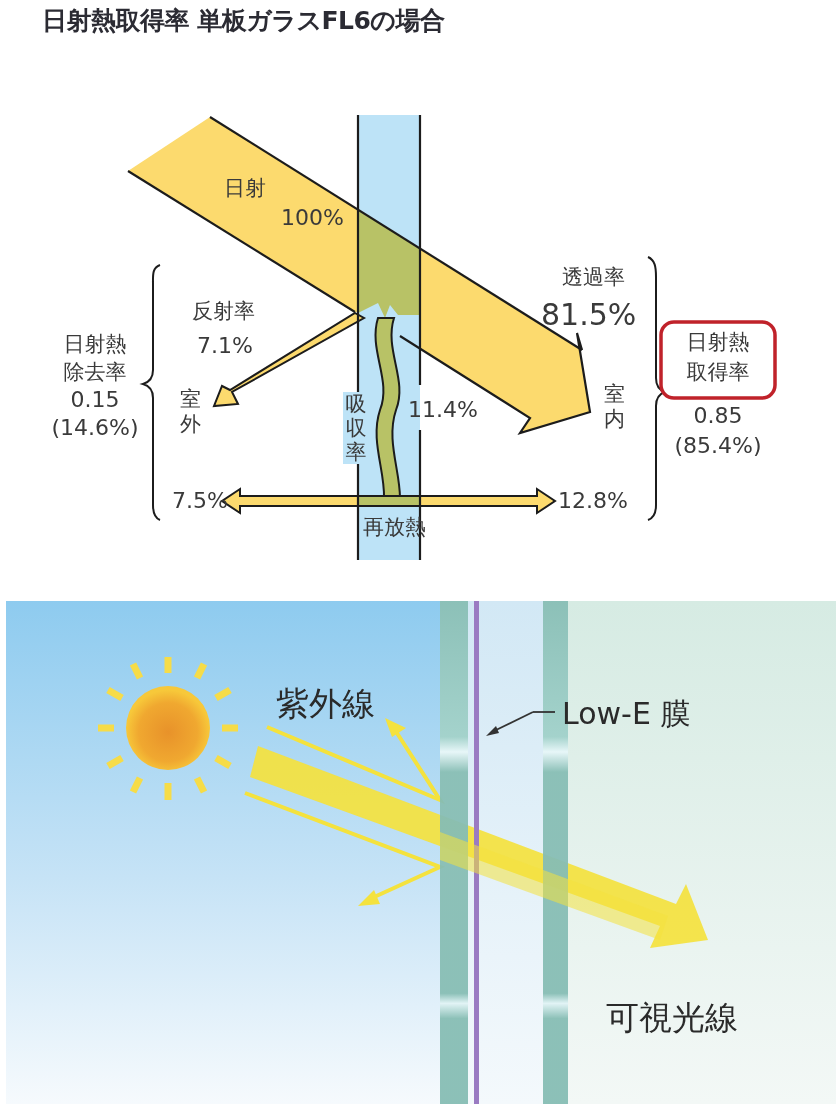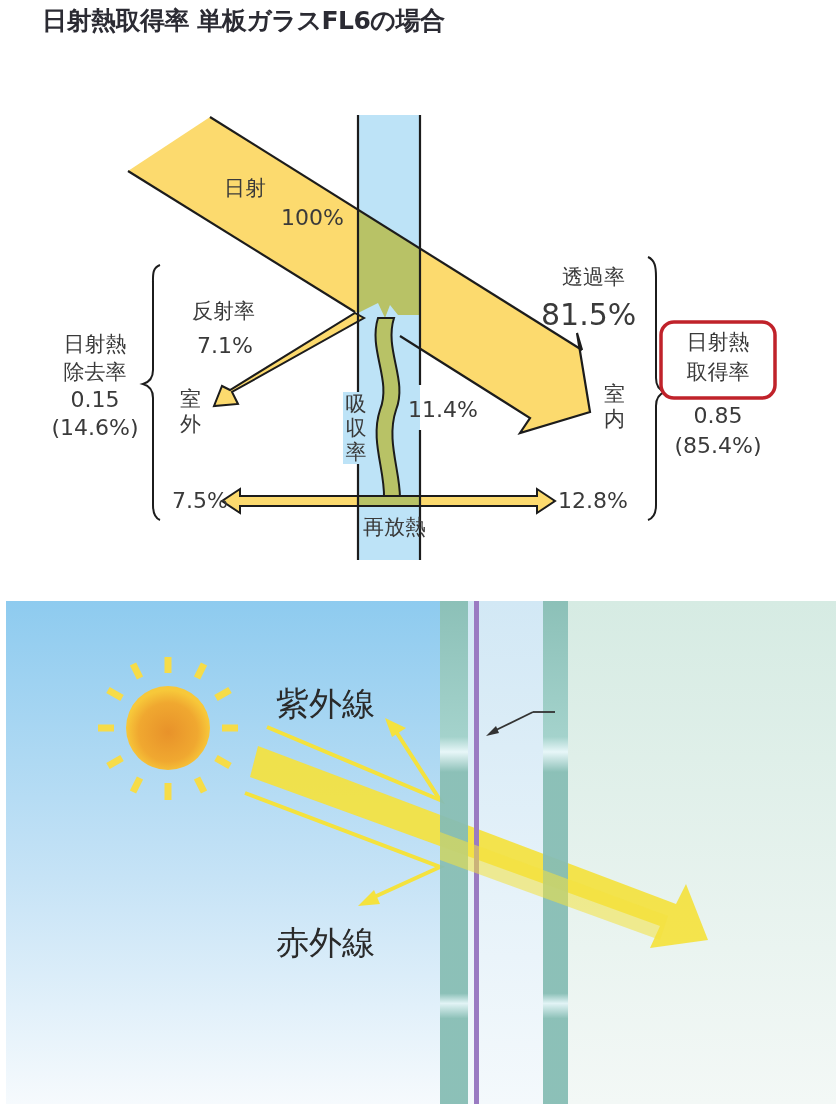--- a/index.html
+++ b/index.html
@@ -166,14 +166,15 @@
 
   <g>
     <line x1="555" y1="712" x2="533" y2="712" stroke="#333" stroke-width="1.8"></line>
     <line x1="533" y1="712" x2="494" y2="731" stroke="#333" stroke-width="1.8"></line>
     <polygon points="486,736 496,726 499,733" fill="#333"></polygon>
   </g>
 </svg>
 
 <div style="position:absolute;left:0;top:0;width:839px;height:1106px;pointer-events:none;">
   <div style="position:absolute;left:276px;top:661px;font-size:33px;color:#2a2a2a;margin-top:21px;">紫外線</div>
-  <div style="position:absolute;left:276px;top:921px;font-size:33px;color:#2a2a2a;">赤外線</div>
+  <div style="position:absolute;left:562px;top:694px;font-size:30px;color:#2a2a2a;white-space:nowrap;">Low-E 膜</div>
+  <div style="position:absolute;left:606px;top:996px;font-size:33px;color:#2a2a2a;white-space:nowrap;">可視光線</div>
 </div>
 
 </body></html>

